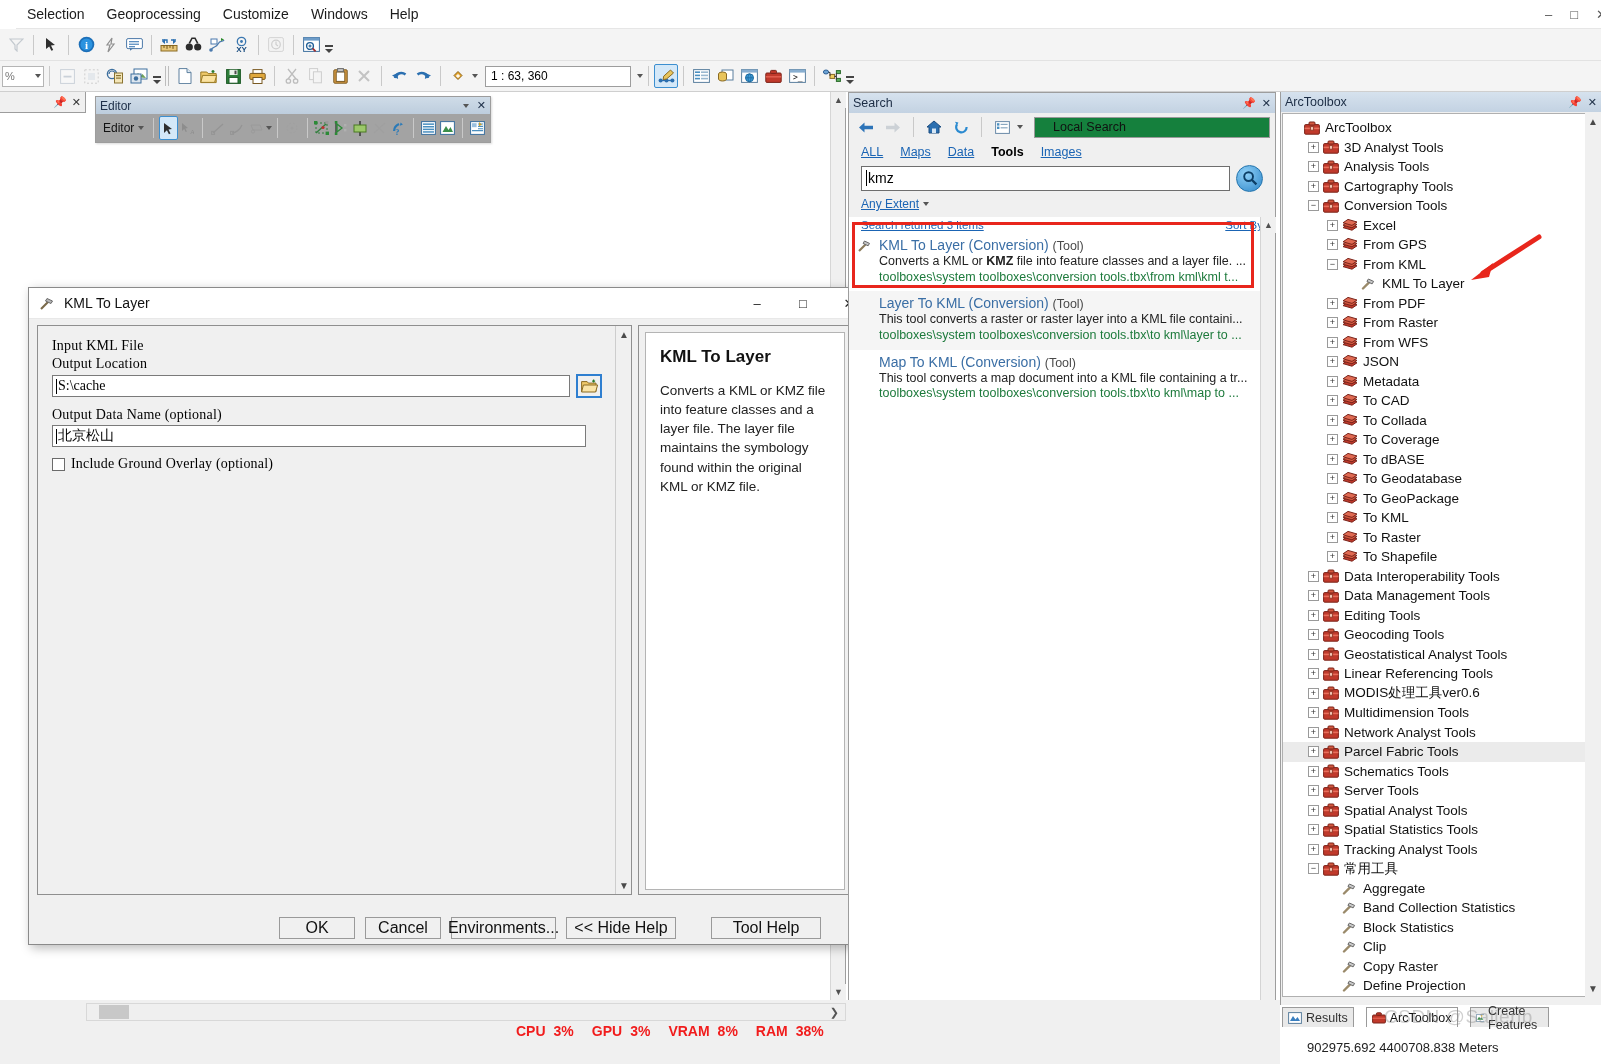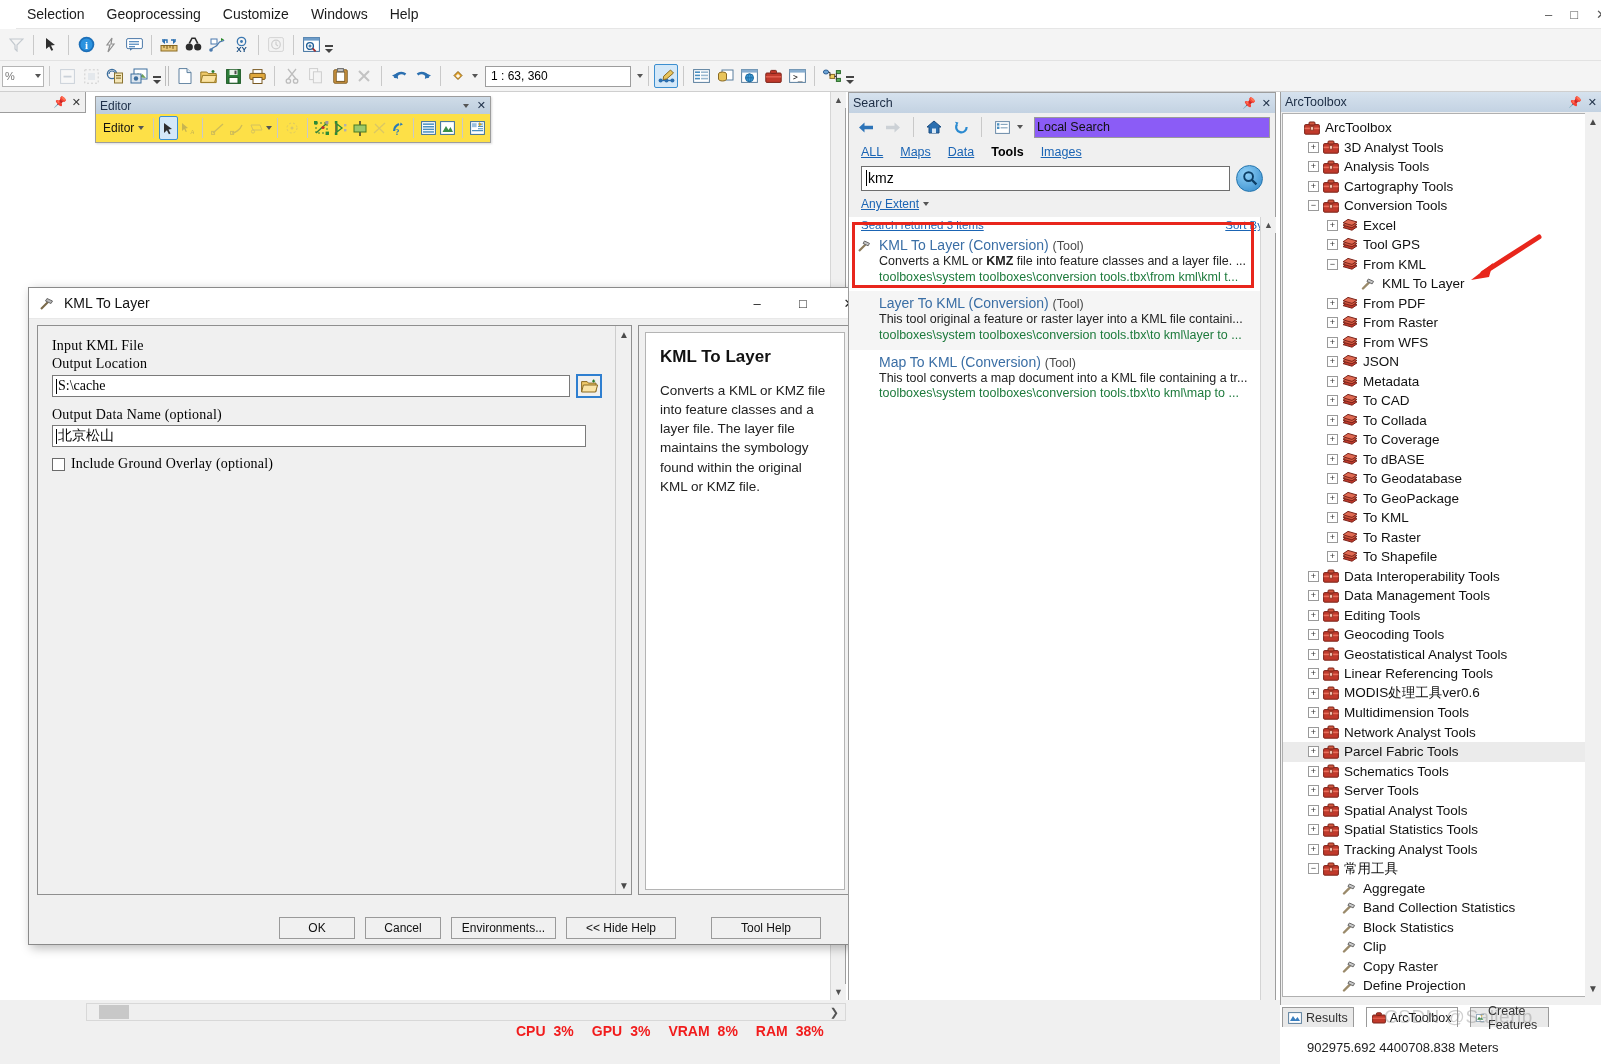--- a/index.html
+++ b/index.html
@@ -90,21 +90,21 @@
   #map-vscroll {
     position:absolute; right:0; top:0; width:15px; height:908px;
     background:#f0f0f0; border-left:1px solid #d6d6d6;
   }
   .sb-arrow { width:15px; height:16px; display:flex; align-items:center; justify-content:center;
               font-size:9px; color:#505050; background:#f0f0f0;}
 
   
   #editor-tb {
     left:95px; top:96px; width:396px; height:47px;
-    background:#fde047; border:1px solid #9d9d9d;
+    background:#a3a3a3; border:1px solid #9d9d9d;
     box-shadow:1px 1px 2px rgba(0,0,0,.15);
   }
   #editor-tb-title {
     height:17px; background:linear-gradient(to bottom,#cfdce8,#bdcddd);
     display:flex; align-items:center; padding:0 4px;
     font-size:12px; color:#20314a;
   }
   #editor-tb-row { height:28px; display:flex; align-items:center; padding:0 3px; }
   .ed-drop {
     height:21px; display:flex; align-items:center; gap:4px; padding:0 4px;
@@ -169,43 +169,43 @@
     border-left:1px solid #cdcdcd; display:flex; flex-direction:column; justify-content:space-between;
   }
 
   #kml-footer {
     position:absolute; left:0; top:621px; width:845px; height:37px;
     display:flex; align-items:center; gap:10px; padding-left:250px;
   }
   .dlg-btn {
     height:22px; border:1px solid #9a9a9a; background:#f0f0f0;
     display:inline-flex; align-items:center; justify-content:center;
-    font-size:12px; color:#111; padding:0 0;
+    font-size:16px; color:#111; padding:0 0;
   }
   #btn-ok { width:76px; }
   #btn-cancel { width:76px; }
   #btn-env { width:105px; }
   #btn-hide { width:110px; }
   #btn-toolhelp { width:110px; margin-left:25px; }
 
   
   #search-panel {
     left:848px; top:92px; width:428px; height:925px;
     background:#f0f0f0; border:1px solid #9d9d9d;
   }
   #search-hdr {
     height:20px; background:linear-gradient(to bottom,#d6e2ee,#c3d2e2);
     display:flex; align-items:center; padding:0 4px;
     font-size:12.5px; color:#1b2c44;
   }
   #search-hdr .sp-right { margin-left:auto; display:flex; gap:6px; font-size:11px; color:#1b2c44;}
   #search-nav { height:28px; display:flex; align-items:center; gap:3px; padding:0 5px; background:#f0f0f0; }
   #local-search-box {
-    flex:1; height:21px; border:1px solid #9a9a9a; background:#8b5cf6;
-    display:flex; align-items:center; padding:0 2px; font-size:12.5px; color:#111;
+    flex:1; height:21px; border:1px solid #9a9a9a; background:#15803d;
+    display:flex; align-items:center; padding:0 18px; font-size:12.5px; color:#111;
   }
   #search-tabs { height:22px; display:flex; align-items:center; gap:17px; padding:0 12px; }
   .s-tab { font-size:12.5px; color:#1a64b4; text-decoration:underline; cursor:pointer; }
   .s-tab.sel { color:#000; font-weight:bold; text-decoration:none; }
   #search-input-row { height:30px; display:flex; align-items:center; gap:6px; padding:0 12px; }
   #search-q {
     flex:1; height:25px; border:1px solid #6e6e6e; background:#fff;
     display:flex; align-items:center; padding:0 4px; font-size:14px;
   }
   #search-go {
@@ -902,21 +902,21 @@
       </div>
       <div class="r-desc"><span>Converts a KML or </span><b>KMZ</b><span> file into feature classes and a layer file. ...</span></div>
       <div class="r-path">toolboxes\system toolboxes\conversion tools.tbx\from kml\kml t...</div>
     </div>
 
     <div class="result-item alt">
       <div class="r-title">
         <span>Layer To KML (Conversion)</span>
         <span class="r-kind">(Tool)</span>
       </div>
-      <div class="r-desc">This tool original a feature or raster layer into a KML file containi...</div>
+      <div class="r-desc">This tool converts a raster or raster layer into a KML file containi...</div>
       <div class="r-path">toolboxes\system toolboxes\conversion tools.tbx\to kml\layer to ...</div>
     </div>
 
     <div class="result-item">
       <div class="r-title">
         <span>Map To KML (Conversion)</span>
         <span class="r-kind">(Tool)</span>
       </div>
       <div class="r-desc">This tool converts a map document into a KML file containing a tr...</div>
       <div class="r-path">toolboxes\system toolboxes\conversion tools.tbx\to kml\map to ...</div>
@@ -1017,21 +1017,21 @@
       </div>
       <div class="tn" style="padding-left: 44px;">
         <span class="tn-exp">+</span>
         <span class="tn-ico">
           <svg width="16" height="13" viewBox="0 0 16 13">
             <path d="M1 8.6l5-3.4 9 2.6-5 3.4z" fill="#c0392b" stroke="#7a241a"></path>
             <path d="M1 6.2l5-3.4 9 2.6-5 3.4z" fill="#d4583f" stroke="#7a241a"></path>
             <path d="M1 3.8l5-3.4 9 2.6-5 3.4z" fill="#e06a52" stroke="#7a241a"></path>
           </svg>
         </span>
-        <span>Tool GPS</span>
+        <span>From GPS</span>
       </div>
       <div class="tn" style="padding-left: 44px;">
         <span class="tn-exp">−</span>
         <span class="tn-ico">
           <svg width="16" height="13" viewBox="0 0 16 13">
             <path d="M1 8.6l5-3.4 9 2.6-5 3.4z" fill="#c0392b" stroke="#7a241a"></path>
             <path d="M1 6.2l5-3.4 9 2.6-5 3.4z" fill="#d4583f" stroke="#7a241a"></path>
             <path d="M1 3.8l5-3.4 9 2.6-5 3.4z" fill="#e06a52" stroke="#7a241a"></path>
           </svg>
         </span>

